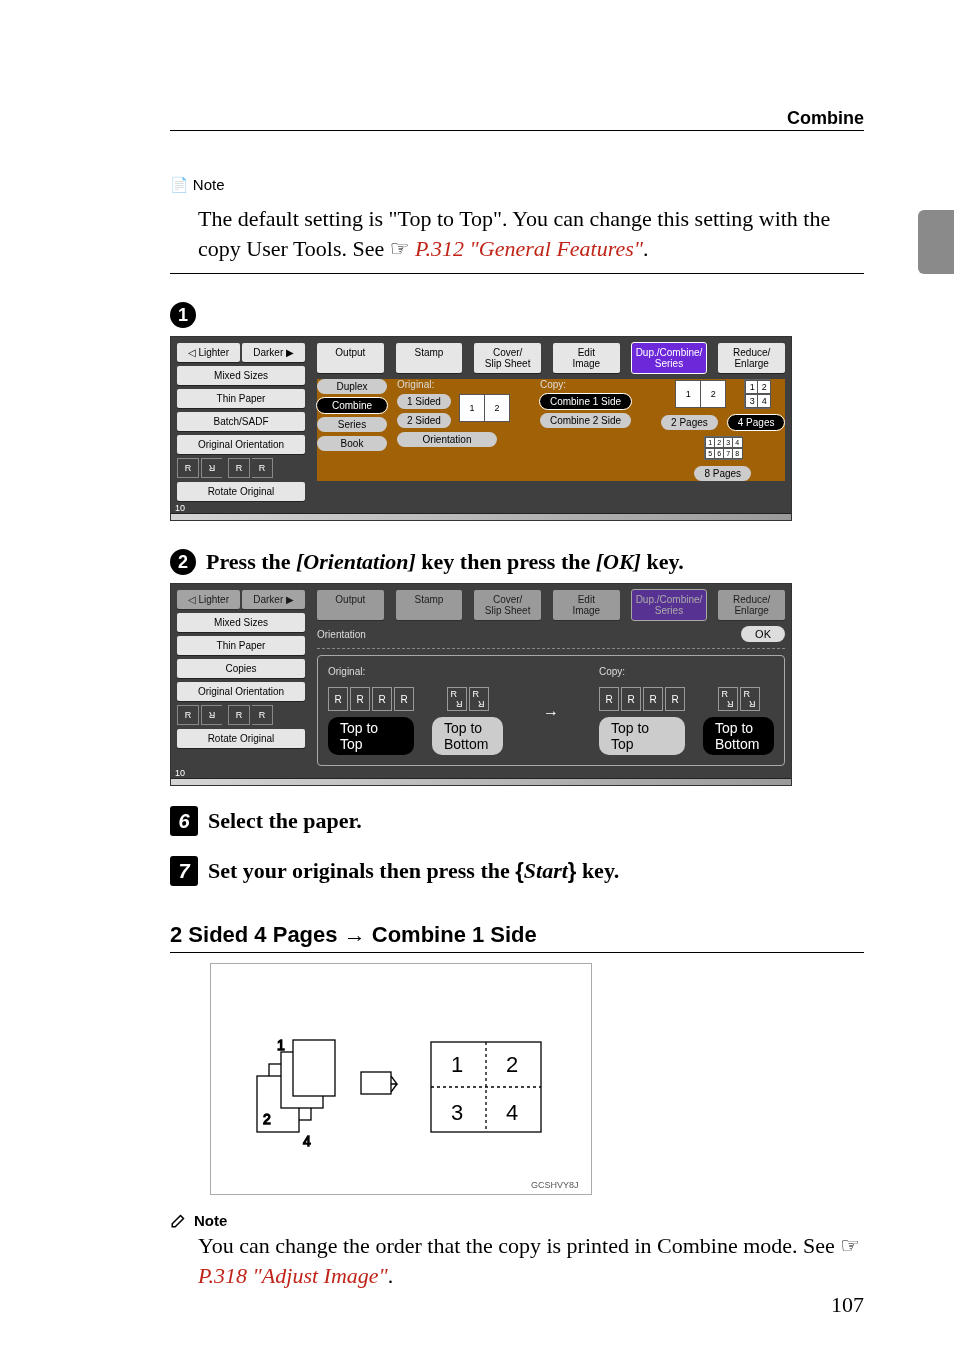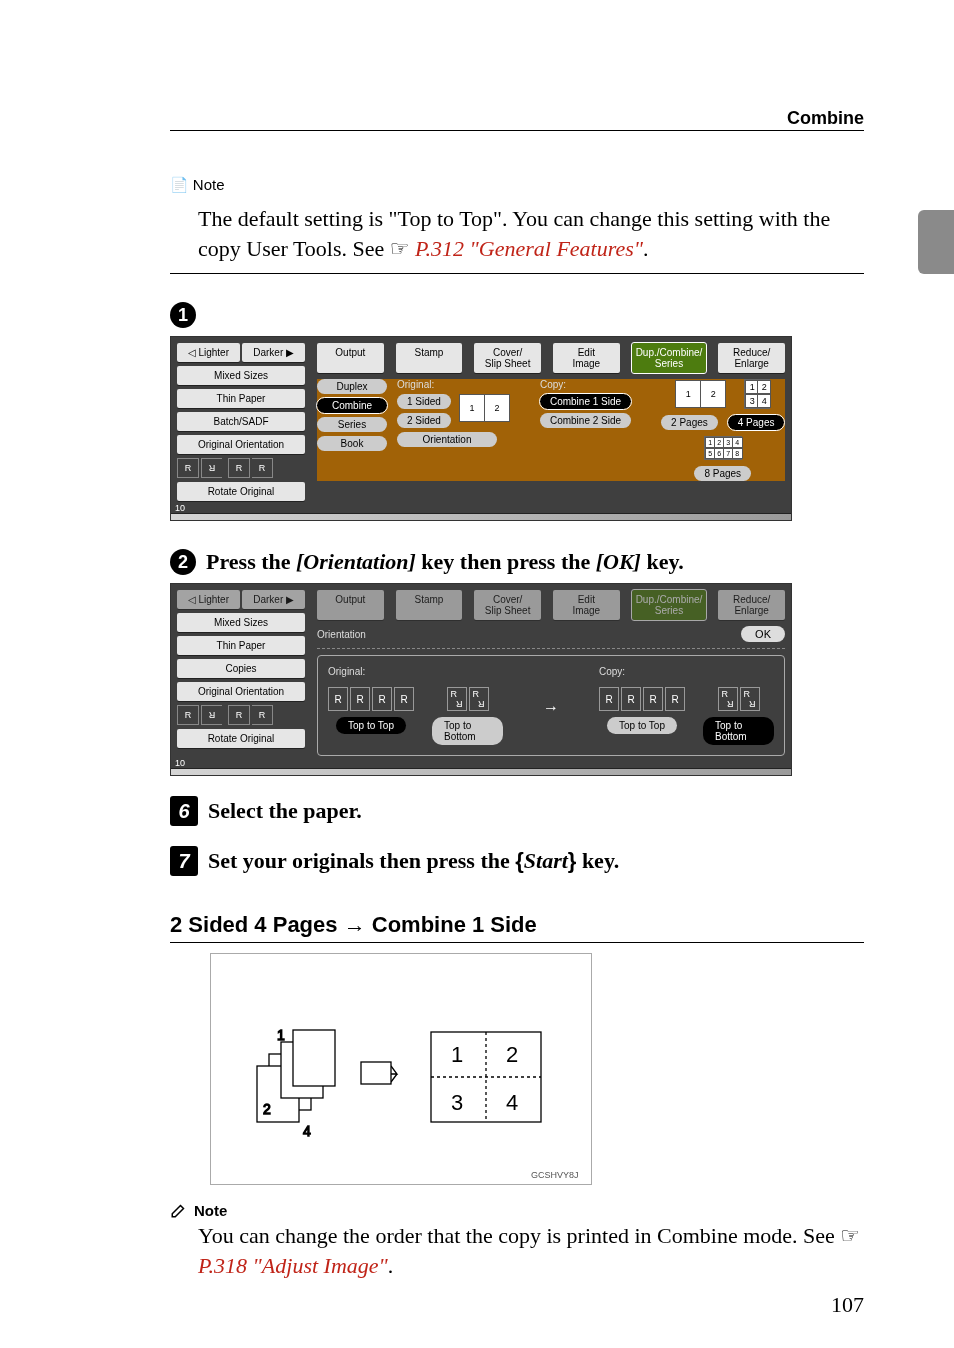--- a/index.html
+++ b/index.html
@@ -16,21 +16,21 @@
   .lstep{display:flex;align-items:center;gap:10px;margin:20px 0 6px}
   .lstep .n{display:inline-flex;width:28px;height:30px;background:#000;color:#fff;font-family:Arial,sans-serif;font-weight:900;font-size:20px;align-items:center;justify-content:center;border-radius:3px;font-style:italic}
   .steptxt{font-family:"Times New Roman",serif;font-size:22px;font-weight:bold}
   .steptxt i{font-style:italic}
   .steptxt .brk{font-weight:bold;font-family:Arial,sans-serif}
   .shot{width:620px;border:1px solid #333;background:#3f3f3f;color:#fff;font-family:Arial,sans-serif;font-size:10px}
   .shot .row{display:flex;align-items:stretch}
   .shot .left{width:128px;padding:6px;display:flex;flex-direction:column;gap:4px}
   .shot .right{flex:1;padding:6px;display:flex;flex-direction:column;gap:6px}
   .tabbtn{background:#e6e6e6;color:#000;text-align:center;padding:4px 4px;border-radius:2px;font-size:10px;box-shadow:0 1px 0 #222}
-  .tabbtn.sel{background:#4d7c0f;color:#fff;outline:1px solid #fff}
+  .tabbtn.sel{background:#6d28d9;color:#fff;outline:1px solid #fff}
   .topbar{display:flex;gap:12px}
   .topbar .tabbtn{flex:1}
   .pill{background:#ccc;color:#000;border-radius:9px;padding:2px 10px;font-size:10px;text-align:center}
   .pill.sel{background:#000;color:#fff;outline:1px solid #fff}
   .panel{display:flex;gap:10px;background:#a16207}
   .mini{display:flex;align-items:center;justify-content:center;width:24px;height:26px;background:#fff;color:#000;border:1px solid #555;font-size:9px}
   .minis{display:flex;gap:0}
   .minis .mini+.mini{border-left:0}
   .lbw{color:#ddd;font-size:10px}
   .gbar{height:6px;background:linear-gradient(90deg,#d5d5d5,#9a9a9a);border-top:1px solid #222;position:relative;margin-top:6px}
@@ -39,21 +39,21 @@
   .pair{display:flex;gap:0}
   .pair .ic+.ic{border-left:0}
   .col{display:flex;flex-direction:column;gap:4px}
   .orient{border:1px solid #aaa;border-radius:4px;padding:10px;display:flex;gap:40px;align-items:center}
   .stack{display:flex;flex-direction:column;align-items:center;gap:6px}
   .rrow{display:flex;gap:2px}
   .rbox{width:18px;height:22px;border:1px solid #999;display:flex;align-items:center;justify-content:center;font-size:10px;color:#fff;background:#3f3f3f}
   .rbox2{width:18px;height:22px;border:1px solid #999;background:#3f3f3f;position:relative}
   .rbox2:before{content:"R";position:absolute;left:3px;top:1px;font-size:9px;color:#fff}
   .rbox2:after{content:"R";position:absolute;right:3px;bottom:1px;font-size:9px;color:#fff;transform:rotate(180deg)}
-  .orpill{background:#ccc;color:#000;border-radius:10px;padding:3px 12px;font-size:10px}
+  .orpill{background:#ccc;color:#000;border-radius:10px;padding:3px 12px;font-size:14px}
   .orpill.sel{background:#000;color:#fff}
   .aro{color:#fff;font-size:16px}
   .ok{background:#ddd;color:#000;border-radius:9px;padding:2px 14px;font-size:11px}
   .sect{font-family:Arial,sans-serif;font-weight:bold;font-size:22px;margin:36px 0 4px}
   .diag{width:380px;height:230px;border:1px solid #aaa;margin:10px 0 6px 40px;position:relative;background:#fff}
   .pageno{position:absolute;right:90px;bottom:30px;font-size:22px}
   .hdrline{position:absolute;left:170px;right:90px;top:130px;border-top:1px solid #000}
   .note2{display:flex;align-items:center;gap:6px;margin:16px 0 2px;font-family:Arial,sans-serif;font-size:15px}
   .note2 svg{width:18px;height:18px}
   a.xr{color:#c02418;text-decoration:none}

